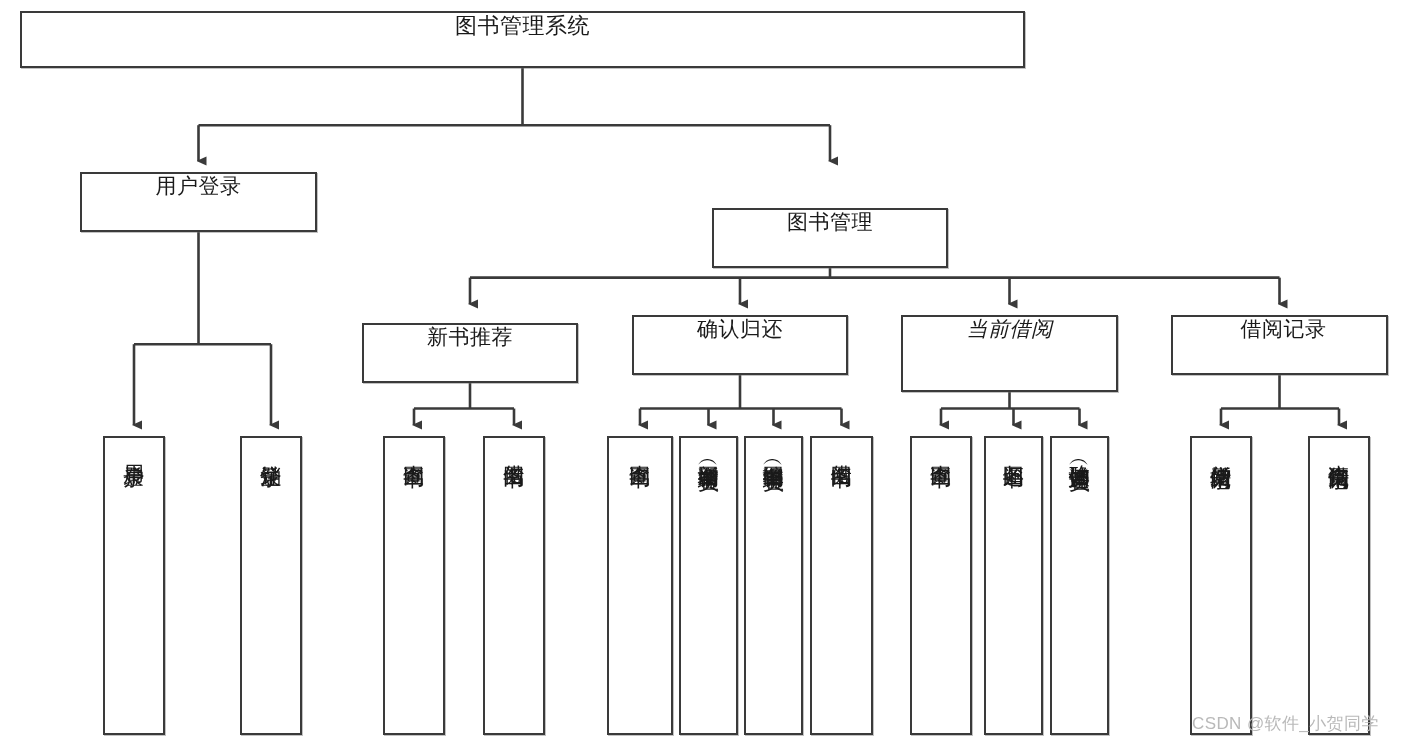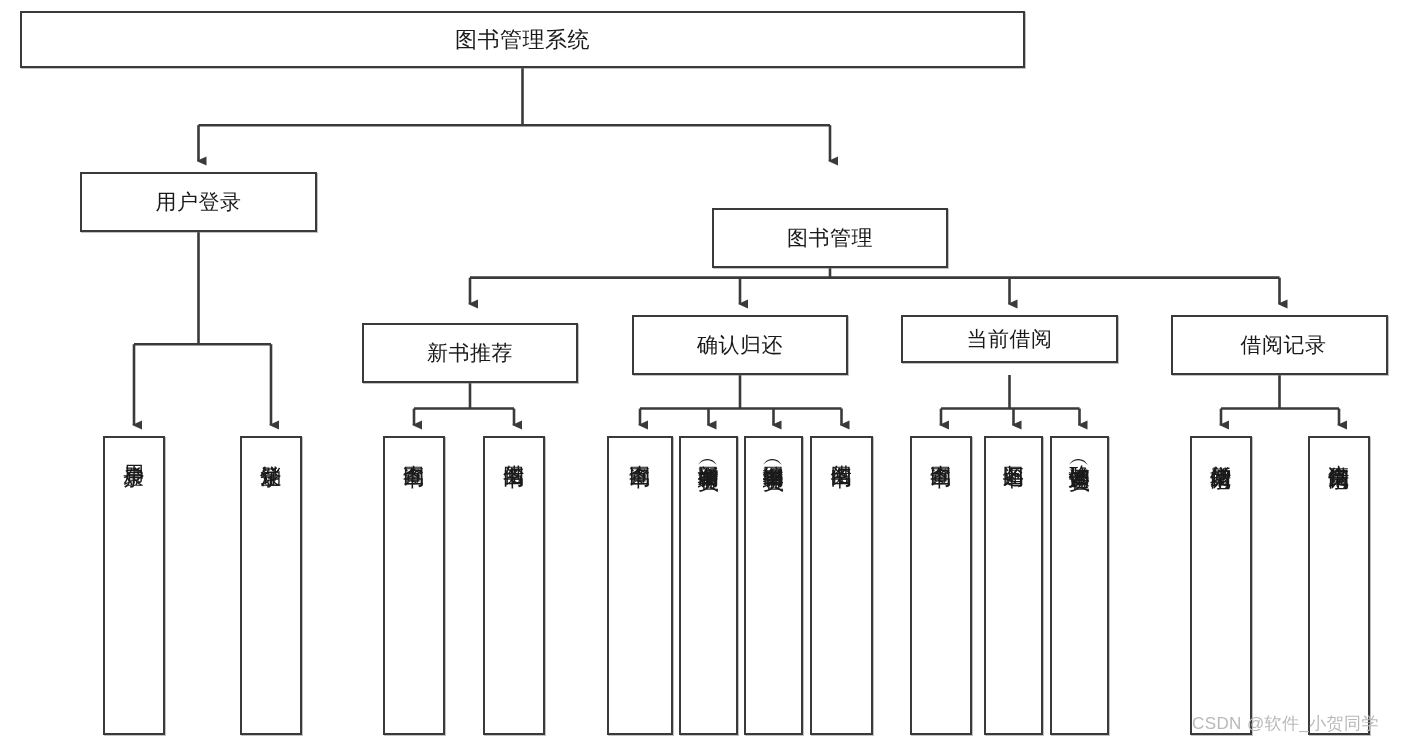--- a/index.html
+++ b/index.html
@@ -24,21 +24,20 @@
     width: 1405px;
     height: 747px;
     pointer-events: none;
   }
   .node {
     position: absolute;
     box-sizing: border-box;
     border: 2px solid #3a3a3a;
     background: #ffffff;
     display: flex;
-    align-items: center;
     justify-content: center;
     color: #1a1a1a;
     box-shadow: 1px 1px 0 rgba(120,120,120,0.45);
   }
   .node .label {
     display: block;
     text-align: center;
     line-height: 1.18;
     letter-spacing: 0.5px;
   }
@@ -127,21 +126,21 @@
   <div class="node horiz" style="left: 712px; top: 172px; width: 236px; height: 60px; margin-top: 36px;">
     <span class="label">图书管理</span>
   </div>
 
   <div class="node horiz" style="left: 362px; top: 323px; width: 216px; height: 60px;">
     <span class="label">新书推荐</span>
   </div>
   <div class="node horiz" style="left: 632px; top: 315px; width: 216px; height: 60px;">
     <span class="label">确认归还</span>
   </div>
-  <div class="node horiz" style="left: 901px; top: 315px; width: 217px; height: 48px;">
+  <div class="node horiz" style="left: 901px; top: 315px; width: 217px; height: 77px; font-style: italic;">
     <span class="label">当前借阅</span>
   </div>
   <div class="node horiz" style="left: 1171px; top: 315px; width: 217px; height: 60px; padding-left: 8px;">
     <span class="label">借阅记录</span>
   </div>
 
   <div class="node vert" style="left: 103px; top: 436px; width: 62px; height: 299px;">
     <span class="label">用户登录</span>
   </div>
   <div class="node vert" style="left: 240px; top: 436px; width: 62px; height: 299px;">

